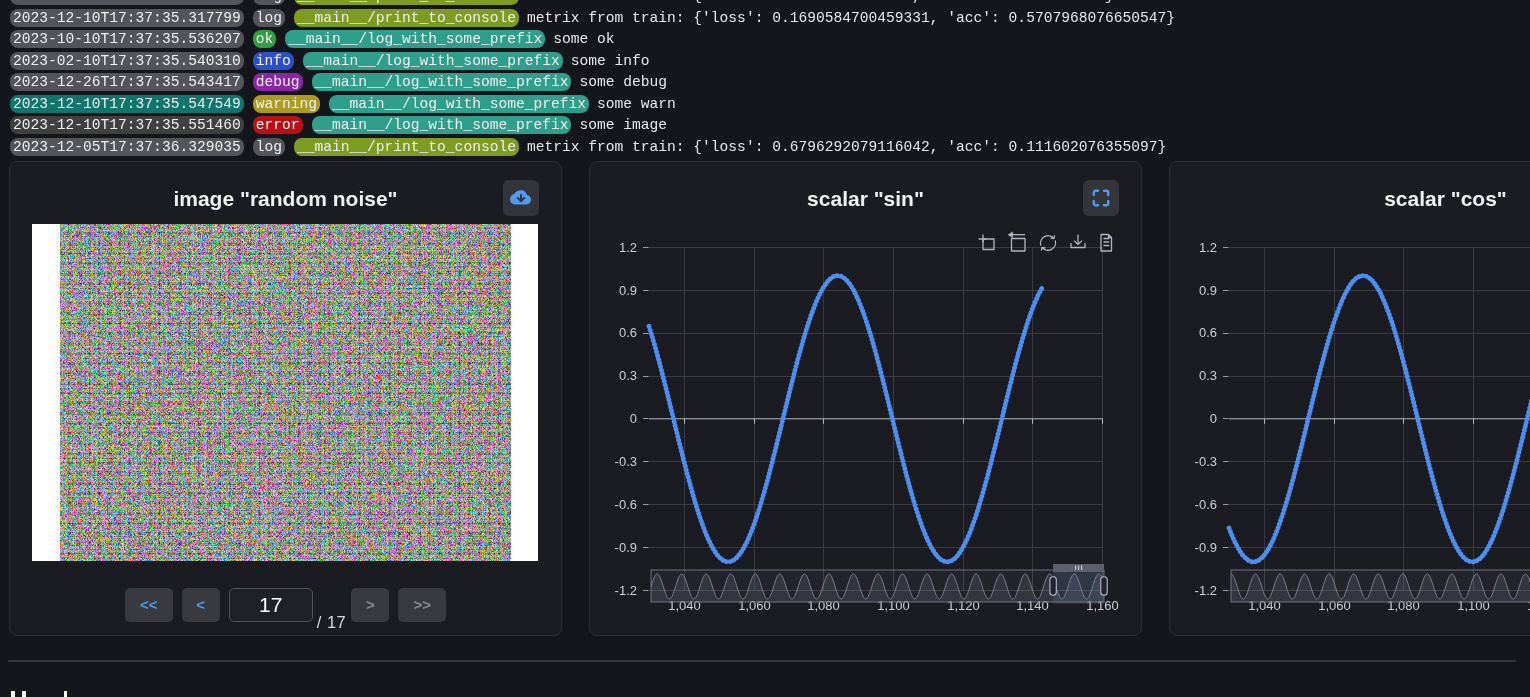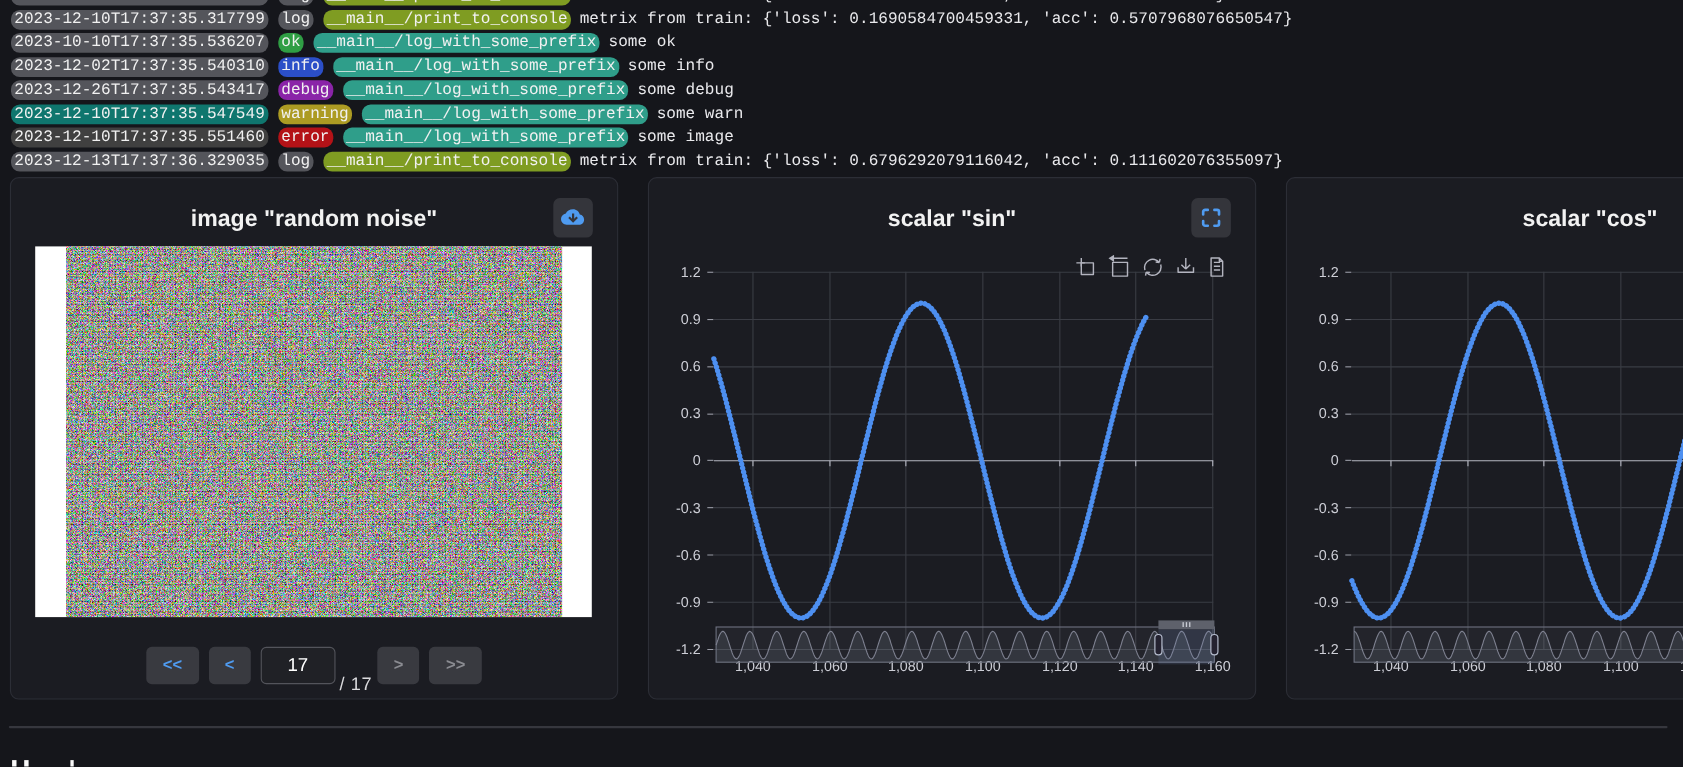--- a/index.html
+++ b/index.html
@@ -19,22 +19,22 @@
             border-radius:6px; display:flex; align-items:center; justify-content:center; }
 .whitebox { position:absolute; left:22px; top:62px; width:506px; height:337px; background:#ffffff;
              display:flex; justify-content:center; }
 .pager { position:absolute; left:0; right:0; top:415px; display:flex; justify-content:center;
           align-items:center; gap:9px; font-size:16.5px; }
 .pbtn { width:48px; height:34px; background:#393a40; border-radius:5px; display:flex;
          align-items:center; justify-content:center; font-weight:bold; font-size:15px; }
 .pbtn.s { width:38px; }
 .blue { color:#4f9bf0; }
 .gray { color:#8a8b91; }
-.pnum { width:68px; height:34px; background:#202126; border:1px solid #53545b; border-radius:5px;
-         color:#ffffff; display:flex; align-items:center; justify-content:center; font-size:17px; }
+.pnum { width:84px; height:34px; background:#202126; border:1px solid #53545b; border-radius:5px;
+         color:#ffffff; display:flex; align-items:center; justify-content:center; font-size:21px; }
 .ptot { color:#dadadd; margin-left:-5px; margin-right:-4px; letter-spacing:0.5px;margin-top:36px; }
 .hr { position:absolute; left:8px; top:660px; width:1508px; height:2px; background:#36373e; border-radius:1px; }
 .st { position:absolute; top:691px; height:6px; background:#fafafa; }
 </style></head>
 <body>
 <div class="console">
 <div class="row">
       <span class="chip" style="background:#54555b">2023-12-10T17:37:35.315092</span>
       <span class="chip" style="background:#54555b">log</span>
       <span class="chip" style="background:#7f9c22">__main__/print_to_console</span>
@@ -46,21 +46,21 @@
       <span class="chip" style="background:#7f9c22">__main__/print_to_console</span>
       <span class="msg">metrix from train: {'loss': 0.1690584700459331, 'acc': 0.5707968076650547}</span>
     </div>
 <div class="row">
       <span class="chip" style="background:#54555b">2023-10-10T17:37:35.536207</span>
       <span class="chip" style="background:#2f9e44">ok</span>
       <span class="chip" style="background:#2f9e8a">__main__/log_with_some_prefix</span>
       <span class="msg">some ok</span>
     </div>
 <div class="row">
-      <span class="chip" style="background:#54555b">2023-12-02T17:37:35.540310</span>
+      <span class="chip" style="background:#54555b">2023-02-10T17:37:35.540310</span>
       <span class="chip" style="background:#2b4fc8">info</span>
       <span class="chip" style="background:#2f9e8a">__main__/log_with_some_prefix</span>
       <span class="msg">some info</span>
     </div>
 <div class="row">
       <span class="chip" style="background:#54555b">2023-12-26T17:37:35.543417</span>
       <span class="chip" style="background:#8a24a8">debug</span>
       <span class="chip" style="background:#2f9e8a">__main__/log_with_some_prefix</span>
       <span class="msg">some debug</span>
     </div>
@@ -70,21 +70,21 @@
       <span class="chip" style="background:#2f9e8a">__main__/log_with_some_prefix</span>
       <span class="msg">some warn</span>
     </div>
 <div class="row">
       <span class="chip" style="background:#404040">2023-12-10T17:37:35.551460</span>
       <span class="chip" style="background:#b41217">error</span>
       <span class="chip" style="background:#2f9e8a">__main__/log_with_some_prefix</span>
       <span class="msg">some image</span>
     </div>
 <div class="row">
-      <span class="chip" style="background:#54555b">2023-12-13T17:37:36.329035</span>
+      <span class="chip" style="background:#54555b">2023-12-05T17:37:36.329035</span>
       <span class="chip" style="background:#54555b">log</span>
       <span class="chip" style="background:#7f9c22">__main__/print_to_console</span>
       <span class="msg">metrix from train: {'loss': 0.6796292079116042, 'acc': 0.111602076355097}</span>
     </div>
 </div>
 <div class="cards">
   <div class="card">
     <div class="title">image "random noise"</div>
     <div class="iconbtn">
       <svg width="24" height="24" viewBox="0 0 24 24">

